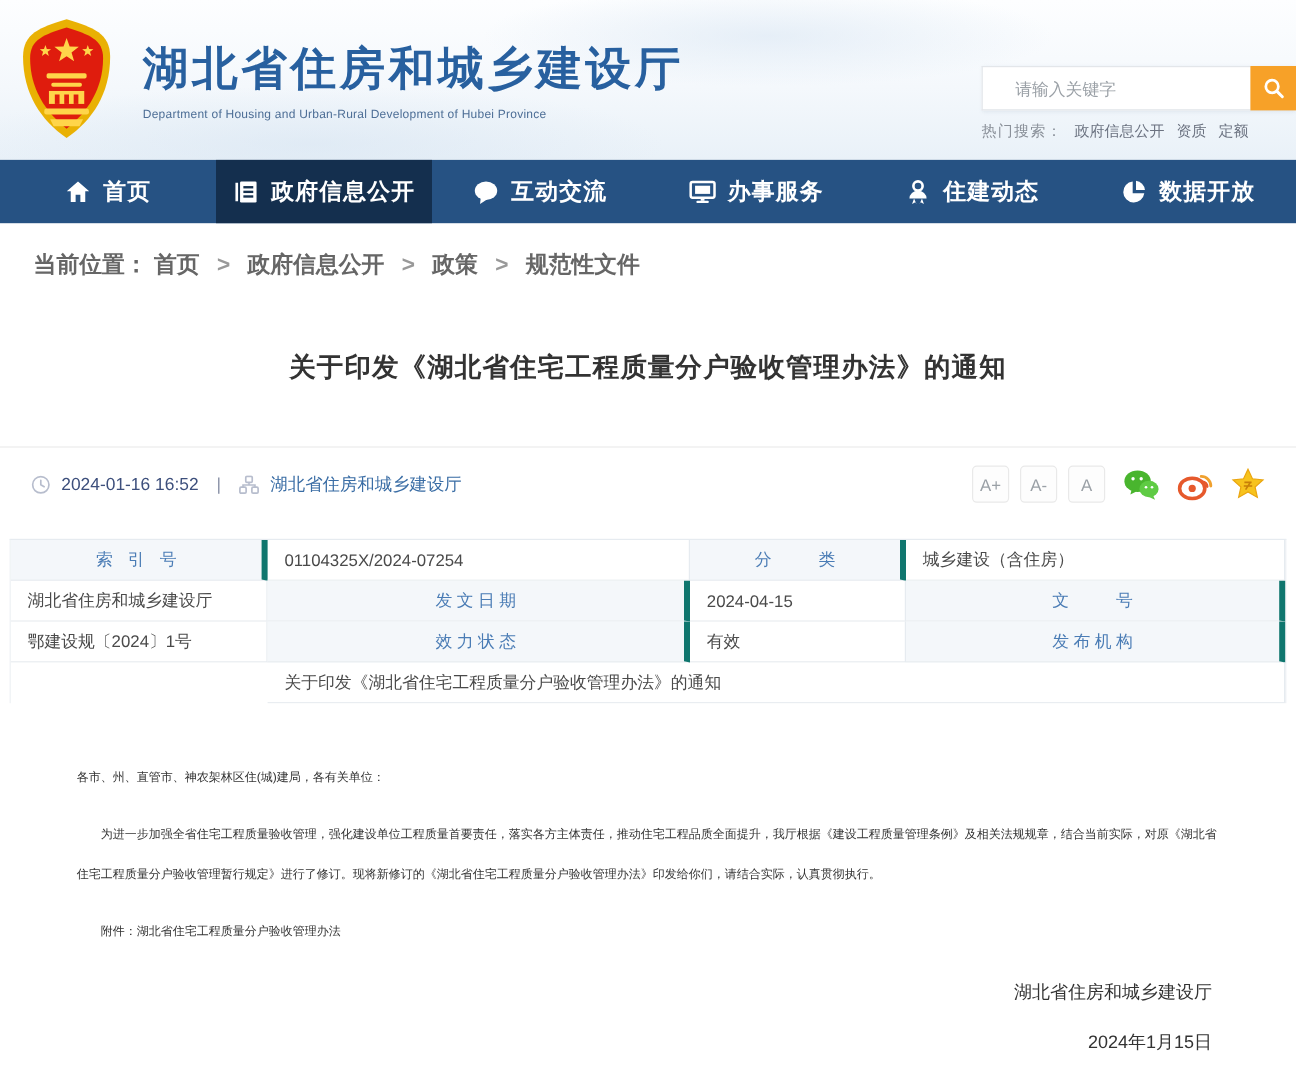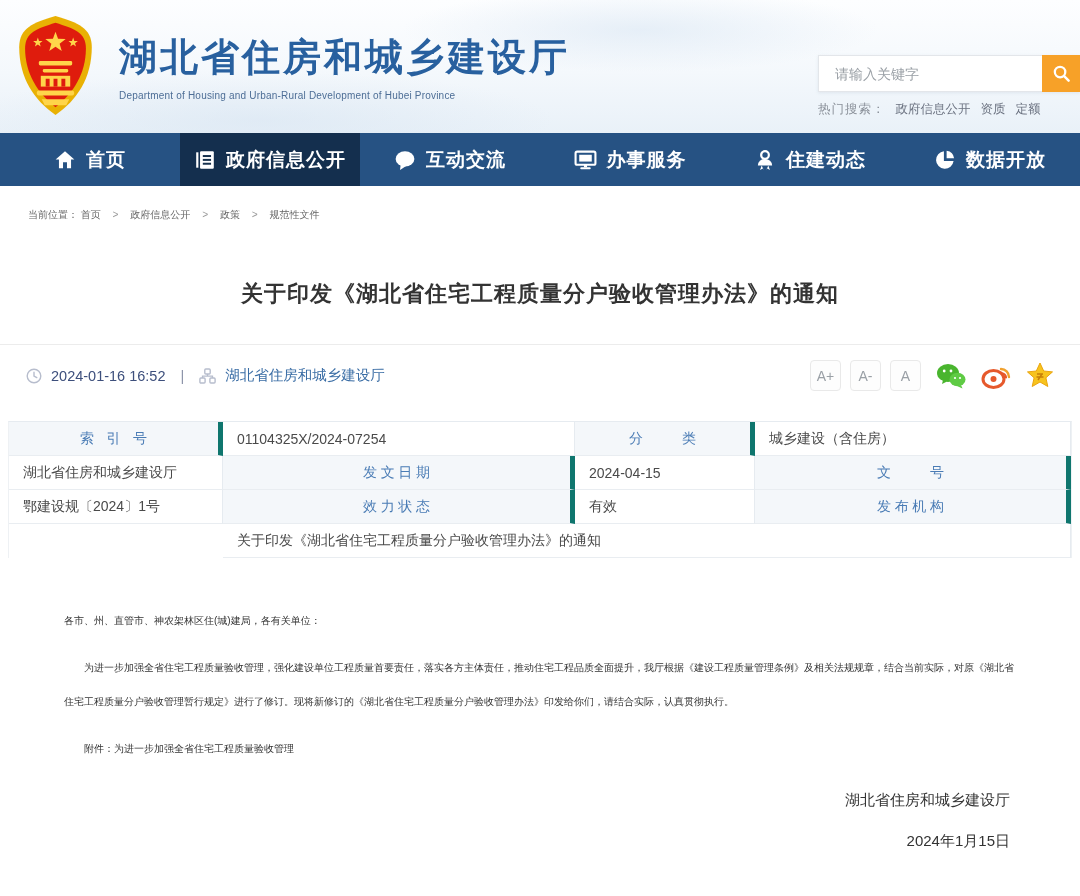--- a/index.html
+++ b/index.html
@@ -25,47 +25,47 @@
   .brand-titles .site-title {
     font-size:38px; font-weight:bold; color:#28609f; letter-spacing:3px;
     font-family:"Liberation Serif","DejaVu Serif",serif;
   }
   .brand-titles .site-subtitle { margin-top:7px; font-size:10px; color:#4d6e96; letter-spacing:.2px; }
 
   .search-area { position:absolute; right:0; top:55px; width:262px; z-index:2; }
   .search-box { display:flex; height:37px; box-shadow:0 1px 3px rgba(120,140,160,.15); }
   .search-box input {
     flex:1; min-width:0; border:1px solid #e3e6ea; border-right:none; background:#fff;
-    padding:0 16px; font-size:14px; color:#333; outline:none; font-family:inherit;
+    padding:0 27px; font-size:14px; color:#333; outline:none; font-family:inherit;
   }
   .search-box input::placeholder { color:#9aa0a6; }
   .search-btn { width:38px; border:none; background:#f7a128; cursor:pointer; display:flex; align-items:center; justify-content:center; }
   .hot-search { margin-top:9px; font-size:12.5px; color:#8a9099; white-space:nowrap; overflow:hidden; }
   .hot-search a { color:#6b7280; margin-left:10px; }
   .hot-search .hs-label { letter-spacing:1px; }
 
   
   .main-nav { height:53px; background:#265283; display:flex; }
   .nav-item {
     flex:1; display:flex; align-items:center; justify-content:center; gap:10px;
     color:#fff; font-size:19px; font-weight:bold; letter-spacing:1px;
   }
   .nav-item.active { background:#142f4e; }
   .nav-item svg { flex:none; }
 
   
-  .breadcrumb { padding:22px 28px 0; font-size:10px; color:#666; }
+  .breadcrumb { padding:22px 28px 0; font-size:19px; color:#666;font-weight:bold; }
   .breadcrumb a { color:#666; }
   .breadcrumb .sep { margin:0 9px; color:#999; font-family:"Liberation Mono",monospace; }
 
   
   .article-title { margin:57px 60px 0; text-align:center; font-size:22px; font-weight:600; color:#333; letter-spacing:1px; }
 
   .info-bar {
-    margin-top:35px; border-top:1px solid #ececec;
+    margin-top:51px; border-top:1px solid #ececec;
     padding:0 26px; height:62px;
     display:flex; align-items:center; justify-content:space-between;
   }
   .info-left { display:flex; align-items:center; gap:9px; font-size:14.5px; color:#3d4f7c; }
   .info-left .divider { color:#8b93a8; margin:0 6px; }
   .source-link { color:#3a6da5; }
   .info-right { display:flex; align-items:center; gap:9px; }
   .fontsize-btn {
     width:31px; height:31px; border:1px solid #e9e9e9; border-radius:4px; background:#fdfdfd;
     color:#9aa0a6; font-size:14px; line-height:1; cursor:pointer; font-family:inherit;
@@ -281,20 +281,20 @@
 
     <div class="m-label">
         <span class="jlabel">发布机构</span>
       </div>
     <div class="m-value m-span3">关于印发《湖北省住宅工程质量分户验收管理办法》的通知</div>
   </div>
 
   <div class="doc-body">
     <p>各市、州、直管市、神农架林区住(城)建局，各有关单位：</p>
     <p class="indent">为进一步加强全省住宅工程质量验收管理，强化建设单位工程质量首要责任，落实各方主体责任，推动住宅工程品质全面提升，我厅根据《建设工程质量管理条例》及相关法规规章，结合当前实际，对原《湖北省住宅工程质量分户验收管理暂行规定》进行了修订。现将新修订的《湖北省住宅工程质量分户验收管理办法》印发给你们，请结合实际，认真贯彻执行。</p>
-    <p class="indent">附件：为进一步加强全省住宅工程质量验收管理</p>
+    <p class="indent">附件：湖北省住宅工程质量分户验收管理办法</p>
   </div>
 
   <div class="signature-block">
     <div class="sig-line">湖北省住房和城乡建设厅</div>
     <div class="sig-line">2024年1月15日</div>
   </div>
 </main>
 
 </body></html>

